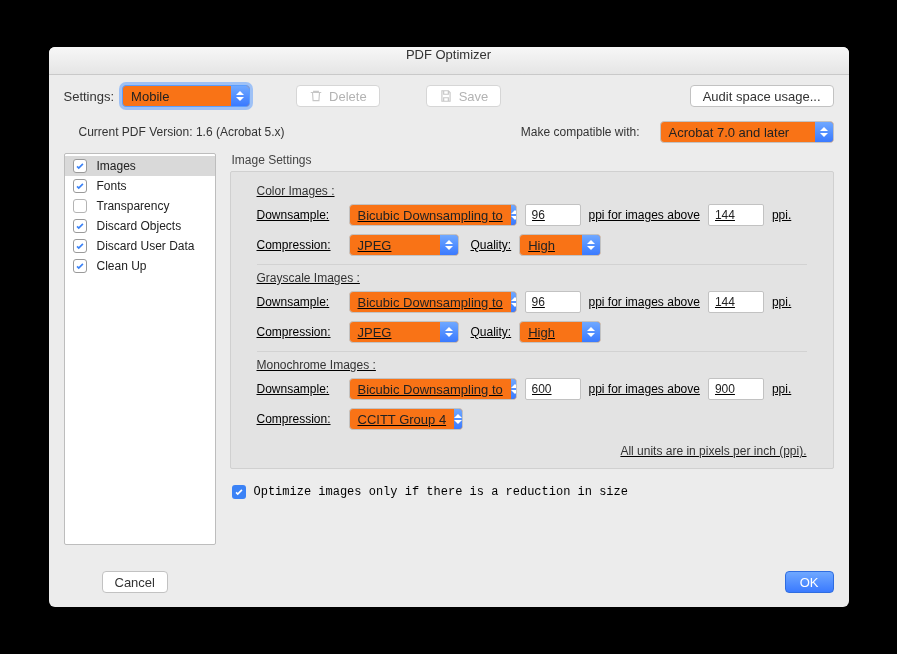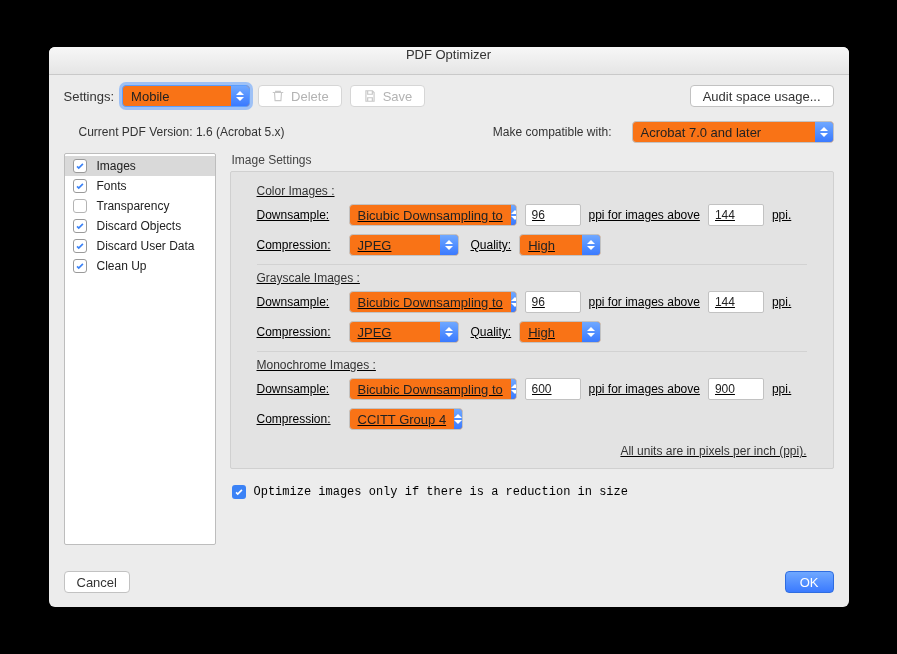--- a/index.html
+++ b/index.html
@@ -90,20 +90,21 @@
       border-radius: 4px;
       background: #fff;
       border: 1px solid #c2c2c2;
       padding: 0 12px;
       font-size: 13px;
       color: #333;
       display: inline-flex;
       align-items: center;
       gap: 6px;
       cursor: default;
+      margin-left: 38px;
     }
     .btn.disabled { color: #b3b3b3; border-color: #d6d6d6; }
     .btn.primary {
       background: linear-gradient(#6fa8ff,#3a7aff);
       border-color: #2f6de0;
       color: #fff;
       padding: 0 14px;
     }
     .spacer { flex: 1; }
     .version-row {
@@ -241,21 +242,21 @@
     <span class="spacer"></span>
     <button class="btn">
       <span>Audit space usage...</span>
     </button>
   </div>
 
   <div class="version-row">
     <span>Current PDF Version: 1.6 (Acrobat 5.x)</span>
     <span class="spacer"></span>
     <span style="margin-right:20px">Make compatible with:</span>
-    <div class="select-wrap" style="width:202px">
+    <div class="select-wrap" style="width:174px">
       <span class="select-text">Acrobat 7.0 and later</span>
       <span class="select-arrows"></span>
     </div>
   </div>
 
   <div class="body">
     <div class="sidebar" id="sidebar">
         <div class="side-item selected">
           <span class="check on">
             <svg viewBox="0 0 24 24" fill="none" stroke="#3b82f6" stroke-width="4">

